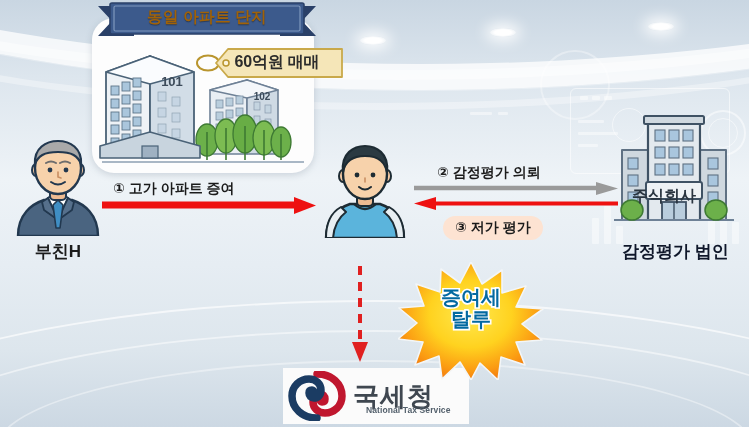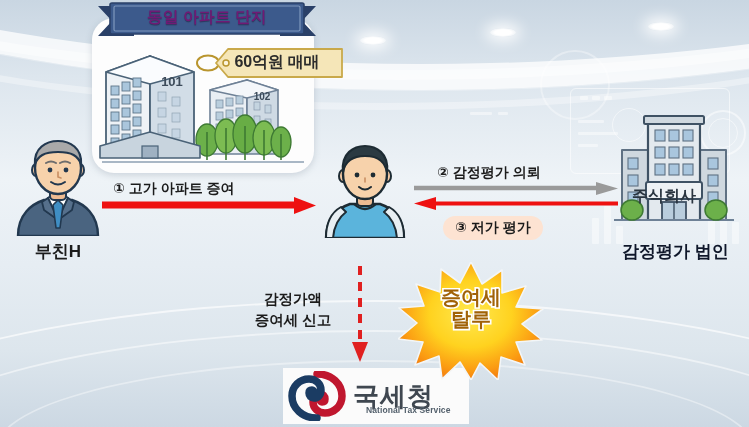--- a/index.html
+++ b/index.html
@@ -90,21 +90,21 @@
   .ribbon-wrap {
     position: absolute;
     left: 105px; top: 2px;
     width: 204px; height: 36px;
     z-index: 6;
   }
   .ribbon-text {
     position: absolute;
     left: 0; top: 0; width: 204px; height: 30px;
     display: flex; align-items: center; justify-content: center;
-    color: #701a75;
+    color: #a16207;
     font-size: 15.5px; font-weight: bold;
     letter-spacing: 0.3px;
     text-shadow: 0 1px 1px rgba(0,0,0,0.35);
     z-index: 3;
   }
   
   .bldg-svg { position: absolute; left: 92px; top: 28px; }
   
   .tag-svg { position: absolute; left: 196px; top: 42px; z-index: 7; }
   .tag-label {
@@ -165,21 +165,21 @@
     z-index: 5;
   }
   
   .burst-wrap { position: absolute; left: 398px; top: 262px; width: 146px; height: 118px; z-index: 9; }
   .burst-text {
     position: absolute;
     left: 0; top: 24px; width: 146px;
     text-align: center;
     font-size: 20px; font-weight: bold;
     line-height: 1.12;
-    color: #a16207;
+    color: #0369a1;
     -webkit-text-stroke: 3.2px #ffffff;
     paint-order: stroke fill;
     z-index: 3;
   }
   .burst-text span { display: block; }
   
   .nts {
     position: absolute;
     left: 283px; top: 368px;
     width: 186px; height: 56px;
@@ -466,24 +466,20 @@
     <line x1="2" y1="7" x2="186" y2="7" stroke="#9a9a9a" stroke-width="4.5" stroke-linecap="butt"></line>
     <polygon points="184,1 206,7.5 184,14" fill="#9a9a9a"></polygon>
   </svg>
 
   <svg style="position:absolute; left:412px; top:196px;" width="208" height="16" viewBox="0 0 208 16">
     <line x1="22" y1="7.5" x2="206" y2="7.5" stroke="#ee1111" stroke-width="4" stroke-linecap="butt"></line>
     <polygon points="24,1 2,7.5 24,14" fill="#ee1111"></polygon>
   </svg>
   <div class="label-chip" style="left:443px; top:216px;">③ 저가 평가</div>
 
-  <div class="two-line-label" style="left:238px; top:289px; width:110px;">
-    <div>감정가액</div>
-    <div>증여세 신고</div>
-  </div>
   <svg style="position:absolute; left:348px; top:266px;" width="24" height="100" viewBox="0 0 24 100">
     <line x1="12" y1="0" x2="12" y2="78" stroke="#e02020" stroke-width="4" stroke-dasharray="9 7"></line>
     <polygon points="4,76 20,76 12,96" fill="#e02020"></polygon>
   </svg>
 
   <div class="burst-wrap">
     <svg width="146" height="118" viewBox="0 0 146 118" style="position:absolute; left:0; top:0;">
       <defs>
         <radialGradient id="burstGrad" cx="50%" cy="44%" r="62%">
           <stop offset="0%" stop-color="#ffe94f"></stop>

